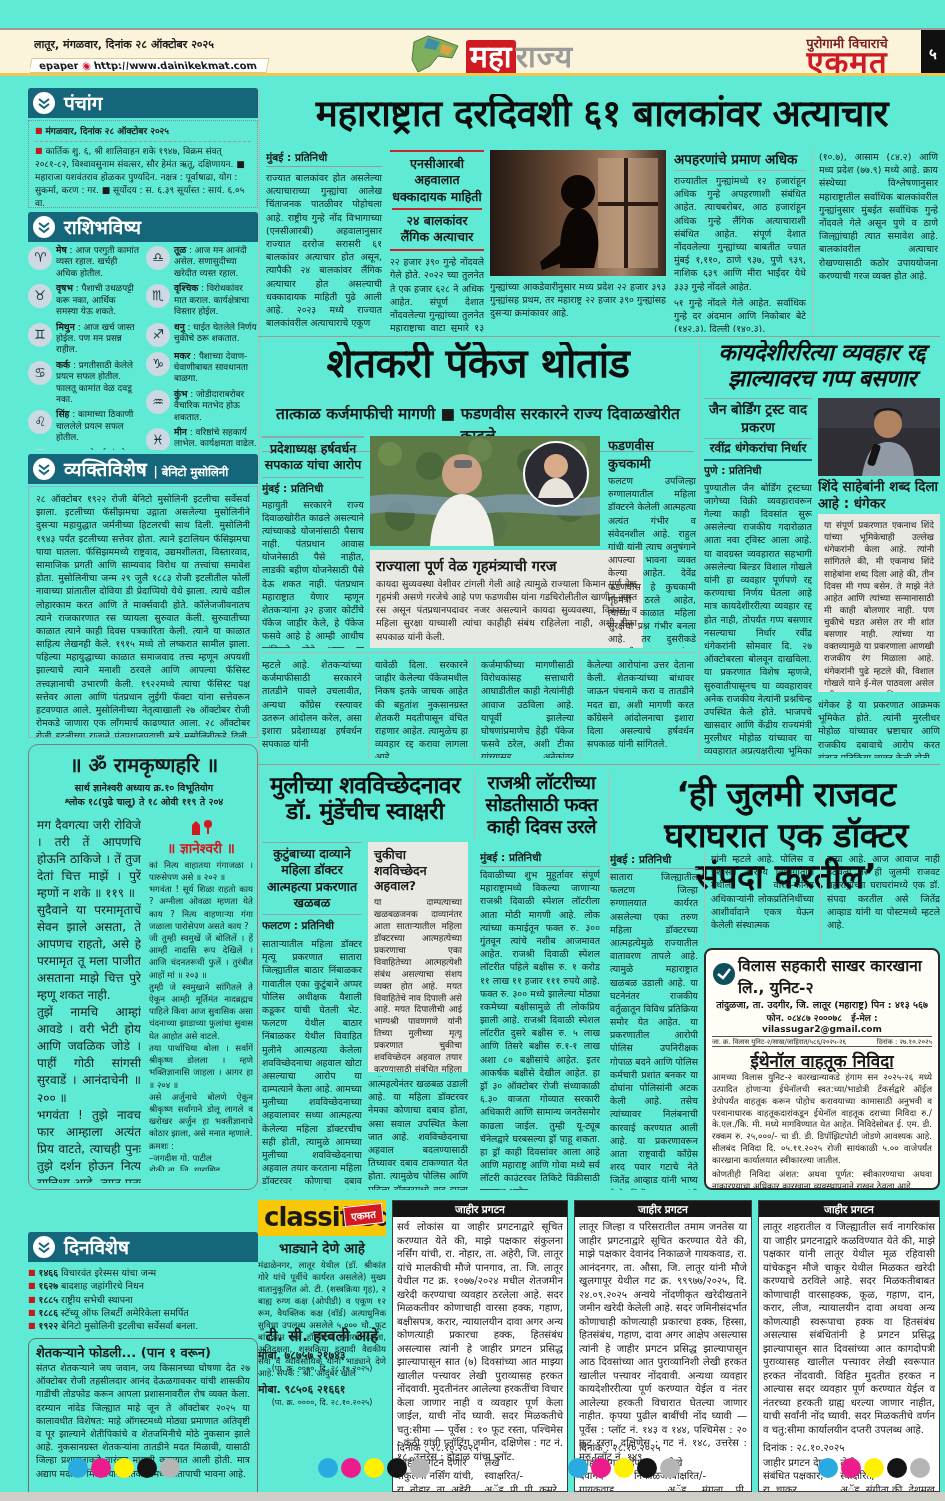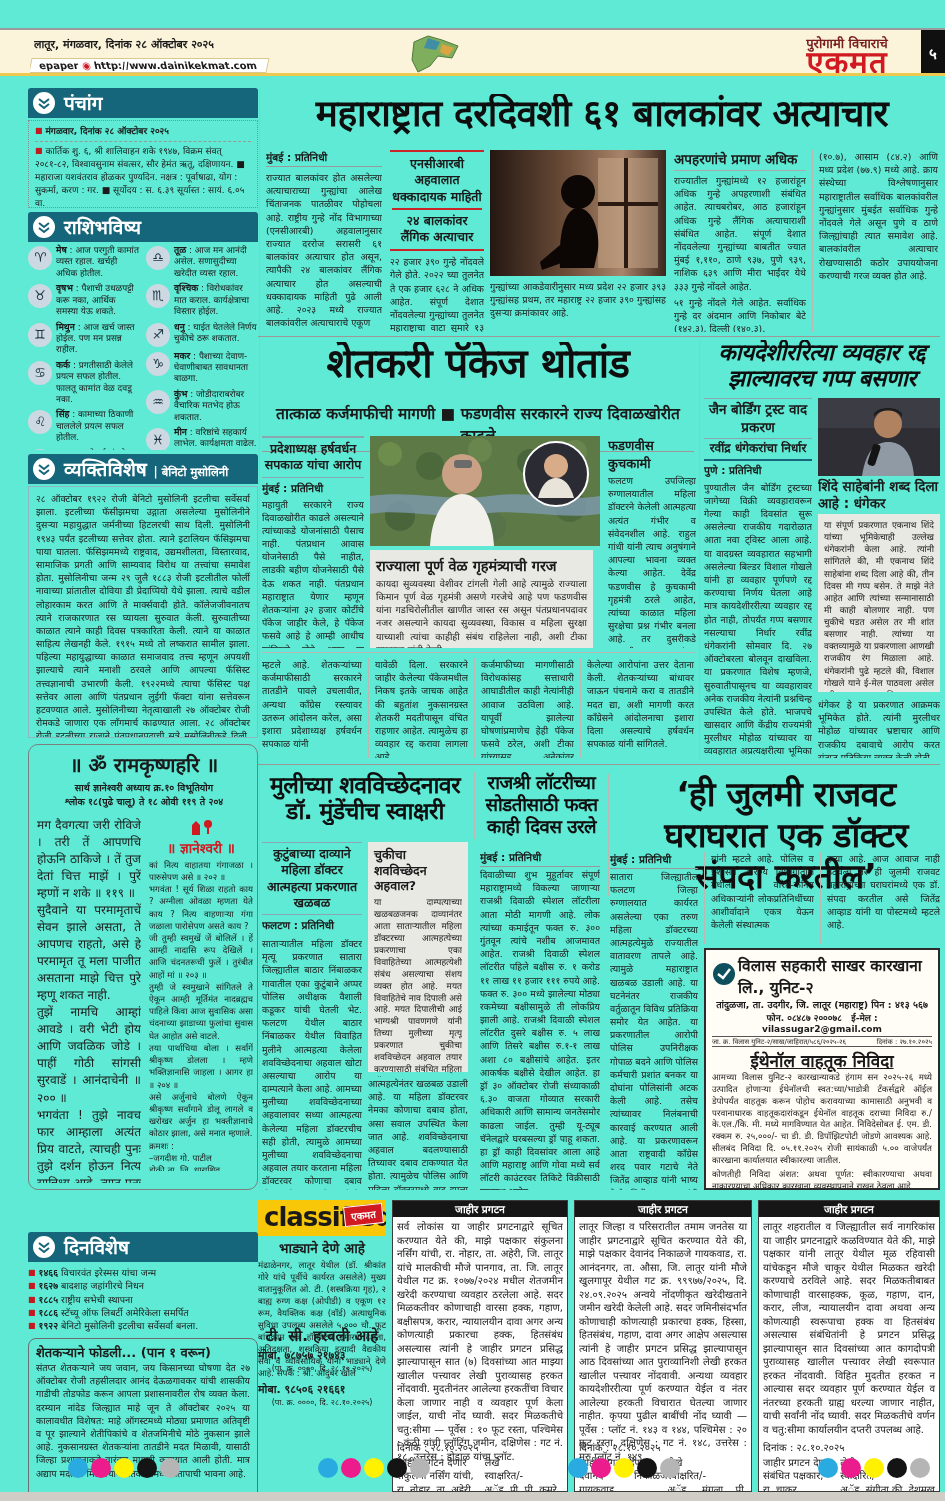--- a/index.html
+++ b/index.html
@@ -73,20 +73,23 @@
         <span class="reddot">◉</span>
         <span>http://www.dainikekmat.com</span>
       </span></span>
     </div>
     <div class="abs" style="left:408px;top:2px;width:56px;height:44px;">
       <svg width="56" height="44" viewBox="0 0 56 44">
         <path d="M6 10 L20 4 L34 8 L50 14 L44 26 L30 24 L22 34 L10 40 L4 28 Z" fill="#7fae5d" stroke="#4d7a3a"></path>
         <path d="M20 6 L32 10 L28 18 L16 16 Z" fill="#3f8ea6"></path>
         <path d="M34 12 L46 16 L40 24 L32 20 Z" fill="#d9a441"></path>
       </svg>
+    </div>
+    <div class="abs" style="left:466px;top:5px;width:220px;height:40px;white-space:nowrap;">
+      <span class="mastred">महा</span><span class="mastgray">राज्य</span>
     </div>
     <div class="abs tagline" style="left:782px;top:4px;width:130px;text-align:center;">पुरोगामी विचाराचे</div>
     <div class="abs brand" style="left:782px;top:17px;width:130px;text-align:center;">एकमत</div>
     <div class="abs pagenobox" style="left:921px;top:0;width:24px;height:48px;line-height:48px;">५</div>
   </div>
 
   <div class="abs" style="left:259px;top:88px;width:1px;height:1100px;background:#b9b9b2;"></div>
 
   <div class="abs sechead" style="left:28px;top:88px;width:230px;">
     <span class="chev">
@@ -307,21 +310,21 @@
       </g>
       <path d="M0 60 C40 54 80 66 120 60 C160 54 200 66 230 60 L230 78 C190 84 150 72 110 78 C70 84 30 72 0 78 Z" fill="#7e9bb0" opacity="0.8"></path>
       <circle cx="92" cy="38" r="20" fill="#caa184"></circle>
       <rect x="84" y="24" width="18" height="8" rx="3" fill="#6b6b6b"></rect>
       <path d="M60 110 C62 74 78 58 92 58 C108 58 122 76 124 110 Z" fill="#f2f0ea"></path>
       <circle cx="186" cy="38" r="32" fill="#2b2b33" stroke="#fff" stroke-width="2"></circle>
       <circle cx="186" cy="30" r="12" fill="#d8ab89"></circle>
       <path d="M168 62 C172 46 180 42 186 42 C194 42 200 48 204 62 Z" fill="#e8e4da"></path>
     </svg>
   </div>
-  <div class="abs graybox" style="left:370px;top:550px;width:223px;height:98px;">
+  <div class="abs graybox" style="left:370px;top:550px;width:273px;height:98px;">
     <div style="font-weight:800;font-size:14.5px;margin-bottom:2px;">राज्याला पूर्ण वेळ गृहमंत्र्याची गरज</div>
     <div style="font-size:9.4px;line-height:1.4;text-align:justify;">कायदा सुव्यवस्था वेशीवर टांगली गेली आहे त्यामुळे राज्याला किमान पूर्ण वेळ गृहमंत्री असणे गरजेचे आहे पण फडणवीस यांना गडचिरोलीतील खाणीत जास्त रस असून पंतप्रधानपदावर नजर असल्याने कायदा सुव्यवस्था, विकास व महिला सुरक्षा याच्याशी त्यांचा काहीही संबंध राहिलेला नाही, अशी टीका सपकाळ यांनी केली.</div>
   </div>
 
   <div class="abs" style="left:608px;top:436px;width:88px;height:212px;">
     <div style="font-weight:800;font-size:13px;margin-bottom:2px;">फडणवीस कुचकामी</div>
     <div class="body">फलटण उपजिल्हा रुग्णालयातील महिला डॉक्टरने केलेली आत्महत्या अत्यंत गंभीर व संवेदनशील आहे. राहुल गांधी यांनी त्याच अनुषंगाने आपल्या भावना व्यक्त केल्या आहेत. देवेंद्र फडणवीस हे कुचकामी गृहमंत्री ठरले आहेत, त्यांच्या काळात महिला सुरक्षेचा प्रश्न गंभीर बनला आहे. तर दुसरीकडे फडणवीस यांच्या गृहमंत्रीपदाच्या काळात कोयता गँग, आका, खोक्या ही देणगी त्यांनी राज्याला दिली आहे.</div>
   </div>
 
   <div class="abs" style="left:262px;top:652px;width:434px;height:1px;background:#b9b9b2;"></div>
@@ -376,21 +379,21 @@
   <div class="abs hl colrule" style="left:474px;top:772px;width:128px;font-size:18.5px;line-height:1.2;padding-left:6px;text-align:center;">राजश्री लॉटरीच्या सोडतीसाठी फक्त काही दिवस उरले</div>
   <div class="abs byline" style="left:480px;top:850px;width:120px;border-bottom:1px solid #999;padding-bottom:2px;">मुंबई : प्रतिनिधी</div>
   <div class="abs body" style="left:480px;top:868px;width:120px;height:322px;">दिवाळीच्या शुभ मुहूर्तावर संपूर्ण महाराष्ट्रामध्ये विकल्या जाणाऱ्या राजश्री दिवाळी स्पेशल लॉटरीला आता मोठी मागणी आहे. लोक त्यांच्या कमाईतून फक्त रु. ३०० गुंतवून त्यांचे नशीब आजमावत आहेत. राजश्री दिवाळी स्पेशल लॉटरीत पहिले बक्षीस रु. १ करोड ११ लाख ११ हजार १११ रुपये आहे. फक्त रु. ३०० मध्ये झालेल्या मोठ्या रकमेच्या बक्षीसामुळे ती लोकप्रिय झाली आहे. राजश्री दिवाळी स्पेशल लॉटरीत दुसरे बक्षीस रु. ५ लाख आणि तिसरे बक्षीस रु.१-१ लाख अशा ८० बक्षीसांचे आहेत. इतर आकर्षक बक्षीसे देखील आहेत. हा ड्रॉ ३० ऑक्टोबर रोजी संध्याकाळी ६.३० वाजता गोव्यात सरकारी अधिकारी आणि सामान्य जनतेसमोर काढला जाईल. तुम्ही यू-ट्यूब चॅनेलद्वारे घरबसल्या ड्रॉ पाहू शकता. हा ड्रॉ काही दिवसांवर आला आहे आणि महाराष्ट्र आणि गोवा मध्ये सर्व लॉटरी काउंटरवर तिकिटे विक्रीसाठी उपलब्ध आहेत.</div>
 
   <div class="abs hl colrule" style="left:608px;top:774px;width:332px;font-size:34px;line-height:1.2;padding-left:23px;">‘ही जुलमी राजवट घराघरात एक डॉक्टर संपदा करतील’</div>
   <div class="abs byline" style="left:610px;top:852px;width:88px;border-bottom:1px solid #999;padding-bottom:2px;">मुंबई : प्रतिनिधी</div>
   <div class="abs body" style="left:610px;top:870px;width:88px;height:320px;">सातारा जिल्ह्यातील फलटण जिल्हा रुग्णालयात कार्यरत असलेल्या एका तरुण महिला डॉक्टरच्या आत्महत्येमुळे राज्यातील वातावरण तापले आहे. त्यामुळे महाराष्ट्रात खळबळ उडाली आहे. या घटनेनंतर राजकीय वर्तुळातून विविध प्रतिक्रिया समोर येत आहेत. या प्रकरणातील आरोपी पोलिस उपनिरीक्षक गोपाळ बदने आणि पोलिस कर्मचारी प्रशांत बनकर या दोघांना पोलिसांनी अटक केली आहे. तसेच त्यांच्यावर निलंबनाची कारवाई करण्यात आली आहे. या प्रकरणावरून आता राष्ट्रवादी काँग्रेस शरद पवार गटाचे नेते जितेंद्र आव्हाड यांनी भाष्य केले. जितेंद्र आव्हाड यांनी त्यांच्या अधिकृत ट्विटरवरून एक पोस्ट शेअर केली आहे. या पोस्टमध्ये त्यांनी त्या महिला डॉक्टरचा एक फोटो आणि त्यांनी एक पोस्ट शेअर केली आहे. आज आवाज नाही उठवला तर ही जुलमी राजवट महाराष्ट्राच्या घराघरांमध्ये एक डॉ. संपदा करतील, असे जितेंद्र आव्हाड</div>
   <div class="abs body colrule" style="left:704px;top:852px;width:110px;height:92px;padding-left:6px;">यांनी म्हटले आहे. पोलिस व प्रशासन आरोग्य विभागातील मधील वरिष्ठ-कनिष्ठ अधिकाऱ्यांनी लोकप्रतिनिधींच्या आशीर्वादाने एकत्र येऊन केलेली संस्थात्मक</div>
   <div class="abs body colrule" style="left:820px;top:852px;width:120px;height:92px;padding-left:6px;">हत्या आहे. आज आवाज नाही उठवला तर ही जुलमी राजवट महाराष्ट्राच्या घराघरांमध्ये एक डॉ. संपदा करतील असे जितेंद्र आव्हाड यांनी या पोस्टमध्ये म्हटले आहे.</div>
 
-  <div class="abs vilas" style="left:704px;top:948px;width:236px;height:242px;padding:4px 6px;">
+  <div class="abs vilas" style="left:704px;top:948px;width:236px;height:242px;padding:4px 6px;border-radius:8px;">
     <div style="display:flex;align-items:center;">
       <span style="flex:0 0 26px;">
         <svg width="24" height="24" viewBox="0 0 24 24">
             <circle cx="12" cy="12" r="11" fill="#0e4f5e"></circle>
             <path d="M6 12 L11 16 L18 7" stroke="#fff" stroke-width="2.5" fill="none"></path>
           </svg>
       </span>
       <span class="vname">विलास सहकारी साखर कारखाना लि., युनिट-२</span>
     </div>
     <div style="text-align:center;font-size:9.5px;font-weight:bold;">तांदुळजा, ता. उदगीर, जि. लातूर (महाराष्ट्र) पिन : ४१३ ५६७</div>

